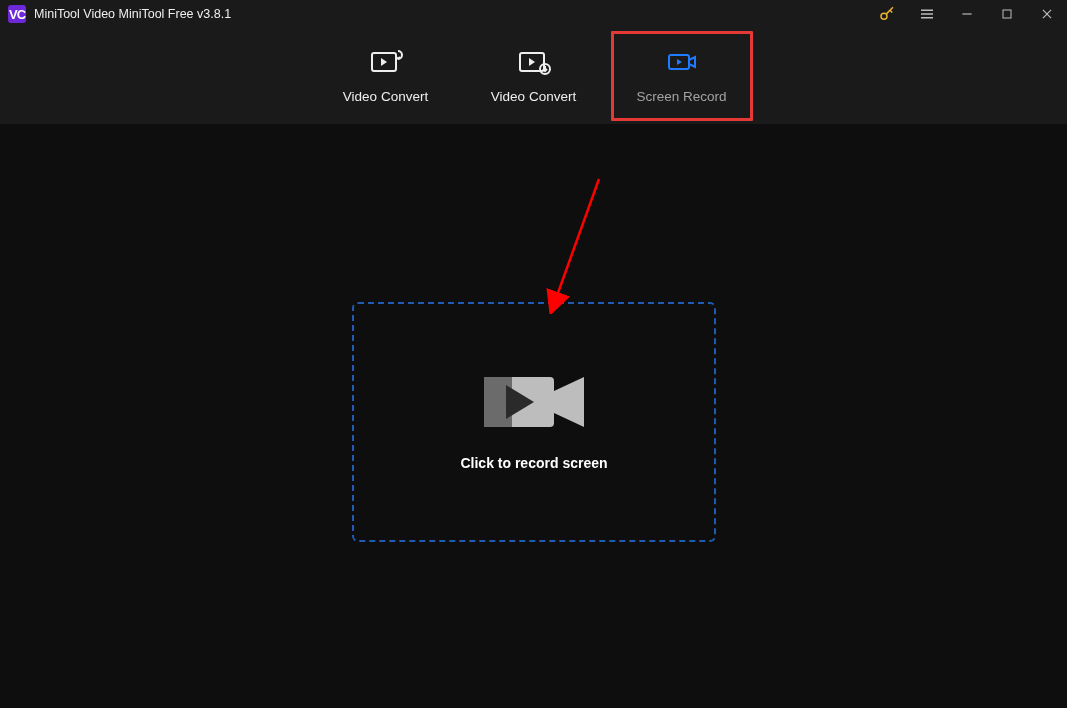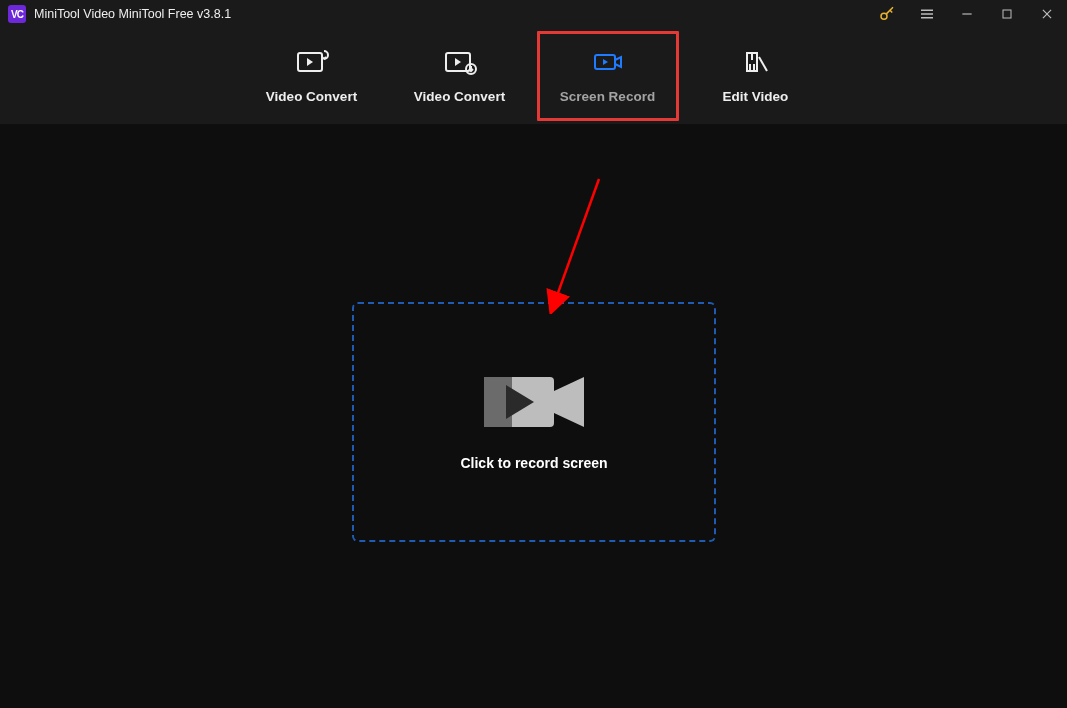--- a/index.html
+++ b/index.html
@@ -19,21 +19,21 @@
       position: relative;
     }
     .app-logo {
       width: 18px;
       height: 18px;
       background: #6d28d9;
       border-radius: 3px;
       display: flex;
       align-items: center;
       justify-content: center;
-      font-size: 10px;
+      font-size: 13px;
       font-weight: 700;
       color: #fff;
       margin-right: 8px;
       letter-spacing: -1px;
     }
     .app-title {
       font-size: 12.5px;
       color: #eee;
     }
     .win-controls {
@@ -78,21 +78,21 @@
     }
     .tab .tab-icon {
       width: 34px;
       height: 26px;
       display: flex;
       align-items: center;
       justify-content: center;
     }
     .tab .tab-label {
       font-size: 13.5px;
-      font-weight: 700;
+      font-weight: 400;
     }
     .tab.active {
       color: #a3a3a3;
       outline: 3px solid #e53935;
       outline-offset: -6px;
       border-radius: 4px;
     }
     .tab.active svg { stroke: #1f7bff; }
     .tab svg { stroke: #eee; }
 
@@ -203,30 +203,20 @@
     <span class="tab-icon">
       <svg width="34" height="26" viewBox="0 0 34 26" fill="none" stroke-width="2">
         <rect x="4" y="6" width="20" height="14" rx="2"></rect>
         <polygon points="12,10 12,16 17,13" fill="#1f7bff" stroke="none"></polygon>
         <path d="M24 11 l6 -3 v10 l-6 -3"></path>
       </svg>
     </span>
     <span class="tab-label">Screen Record</span>
   </div>
 
-  <div class="tab">
-    <span class="tab-icon">
-      <svg width="34" height="26" viewBox="0 0 34 26" fill="none" stroke-width="2">
-        <path d="M8 4 L18 4 L18 22 L8 22 Z"></path>
-        <path d="M13 4 L13 11 M11 22 L11 15 M15 22 L15 15"></path>
-        <path d="M20 8 L28 22"></path>
-      </svg>
-    </span>
-    <span class="tab-label">Edit Video</span>
-  </div>
 
 </div>
 
 <div class="workarea">
   <div class="drop">
     <span class="cam-icon">
       <svg width="100" height="58" viewBox="0 0 100 58">
         <rect x="0" y="4" width="70" height="50" rx="4" fill="#bdbdbd"></rect>
         <polygon points="70,18 100,4 100,54 70,40" fill="#bdbdbd"></polygon>
         <rect x="0" y="4" width="28" height="50" fill="#6b6b6b"></rect>

